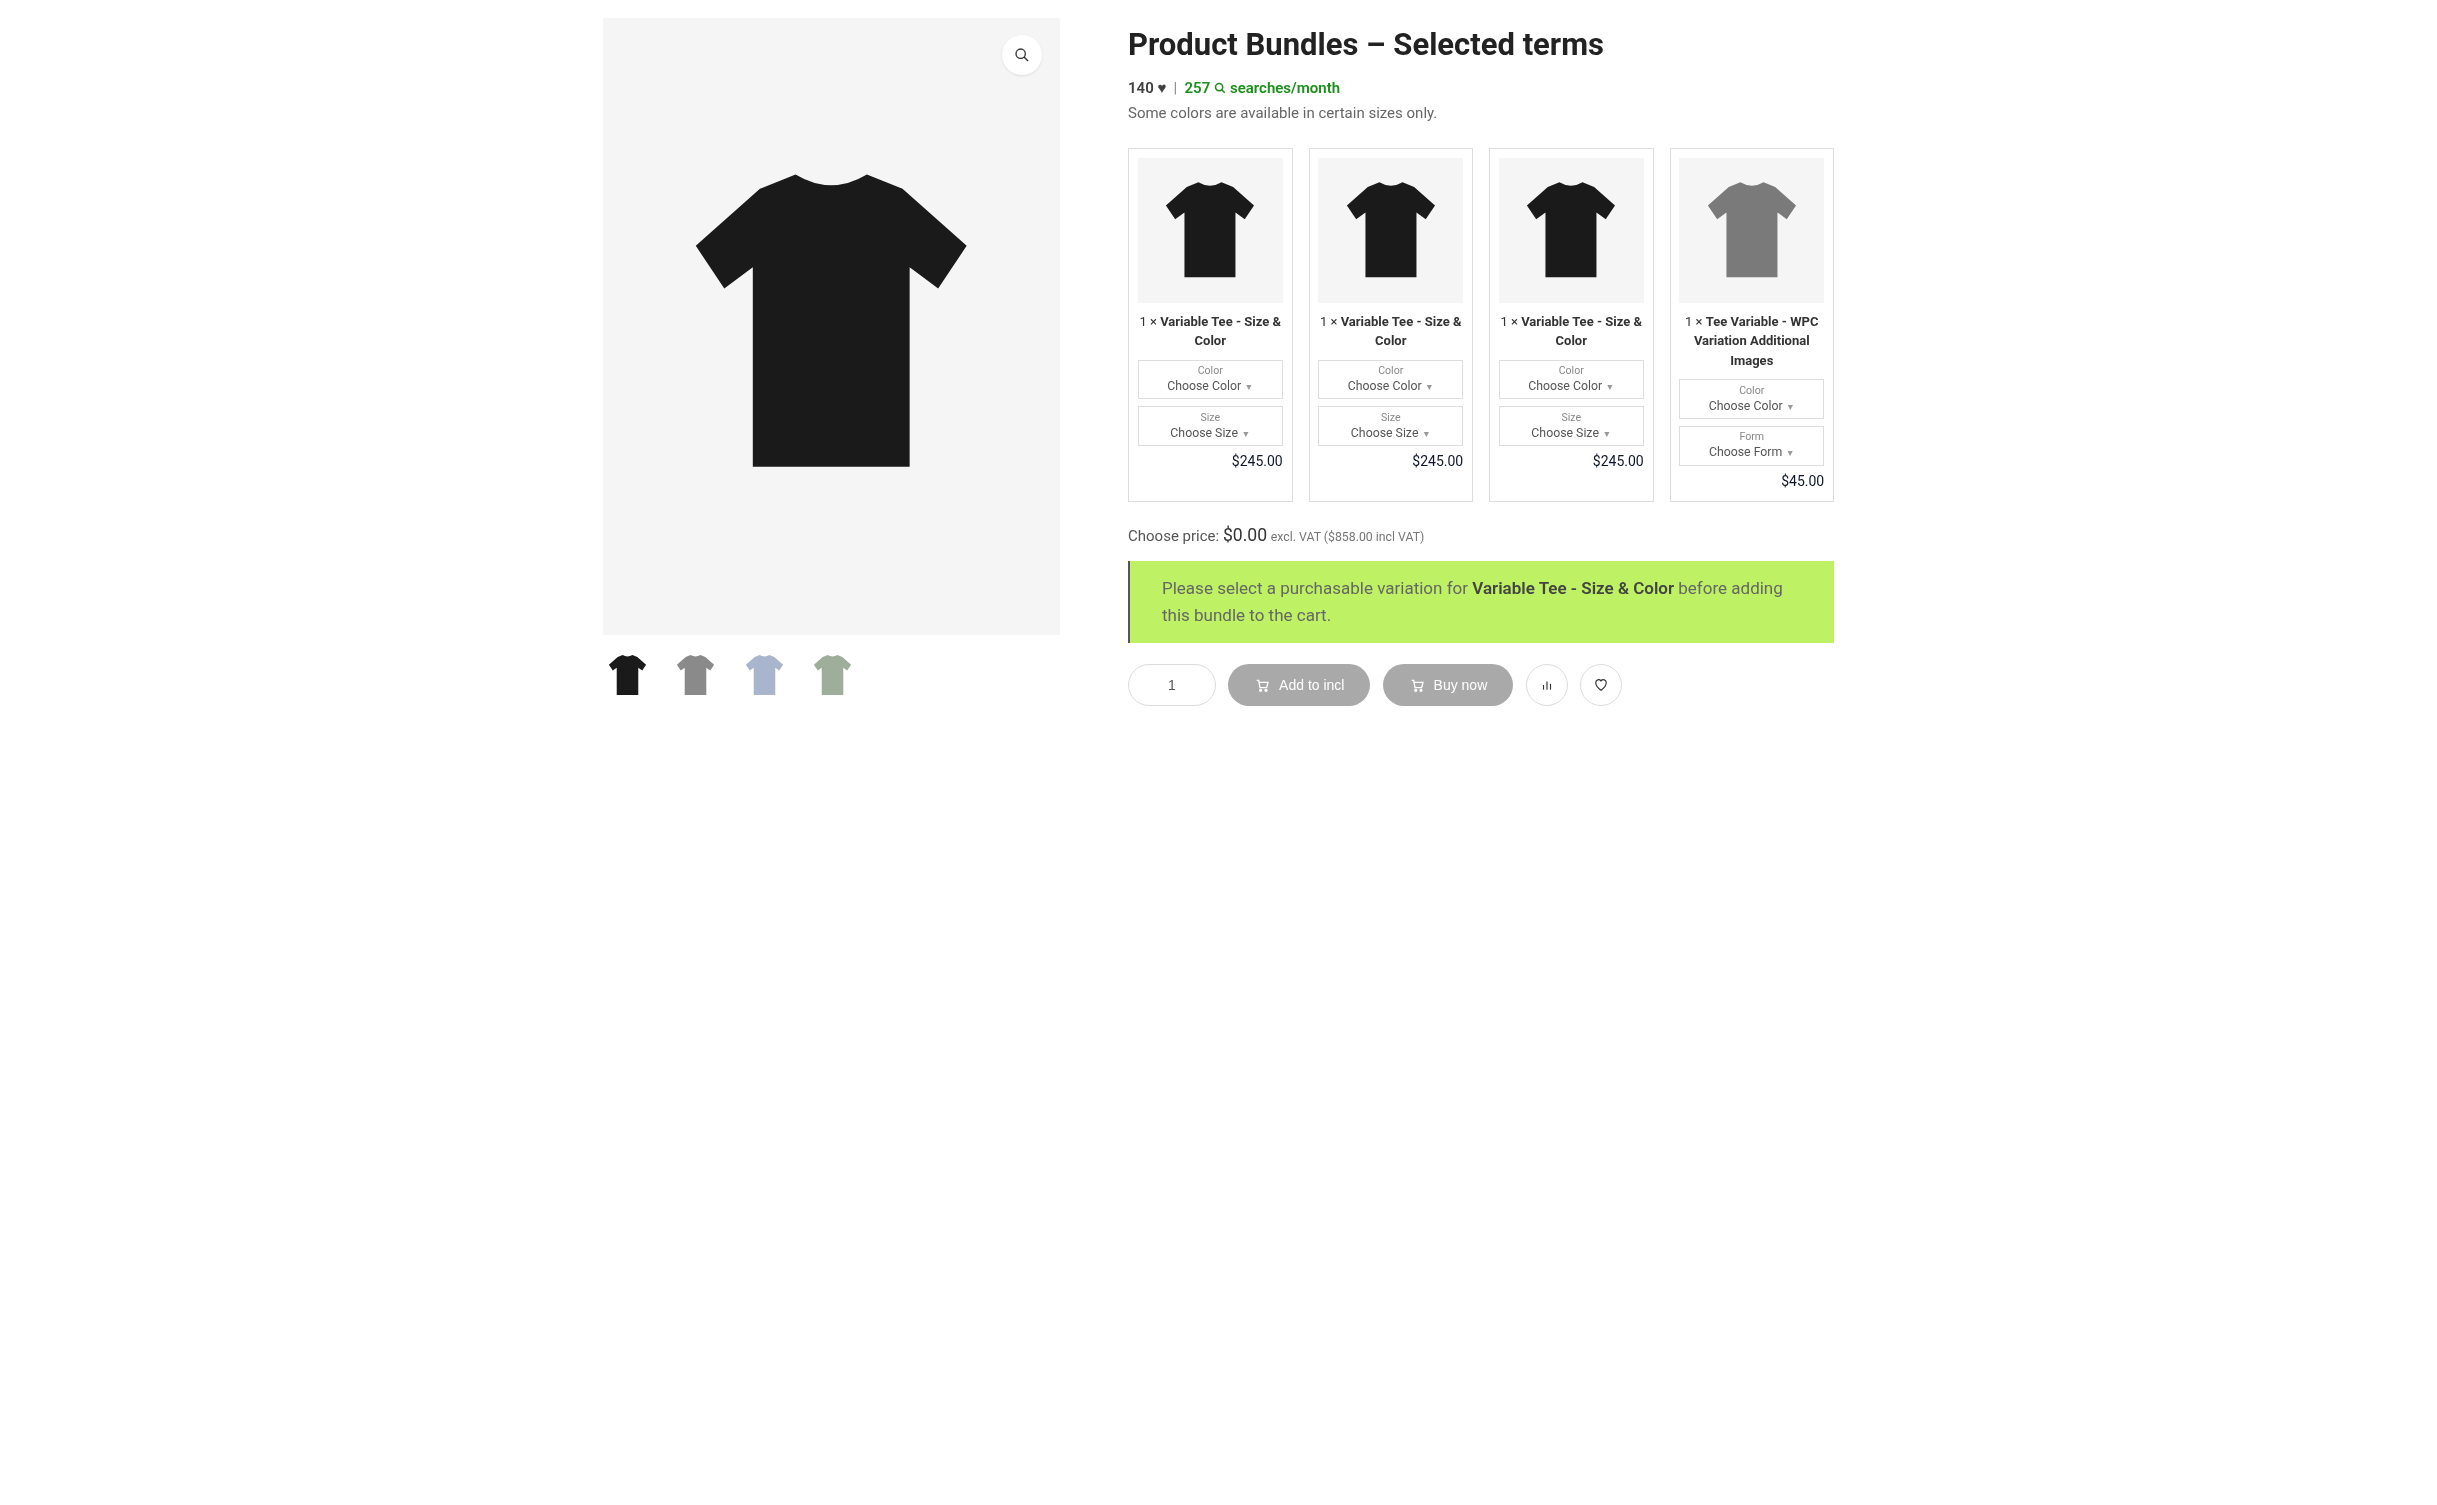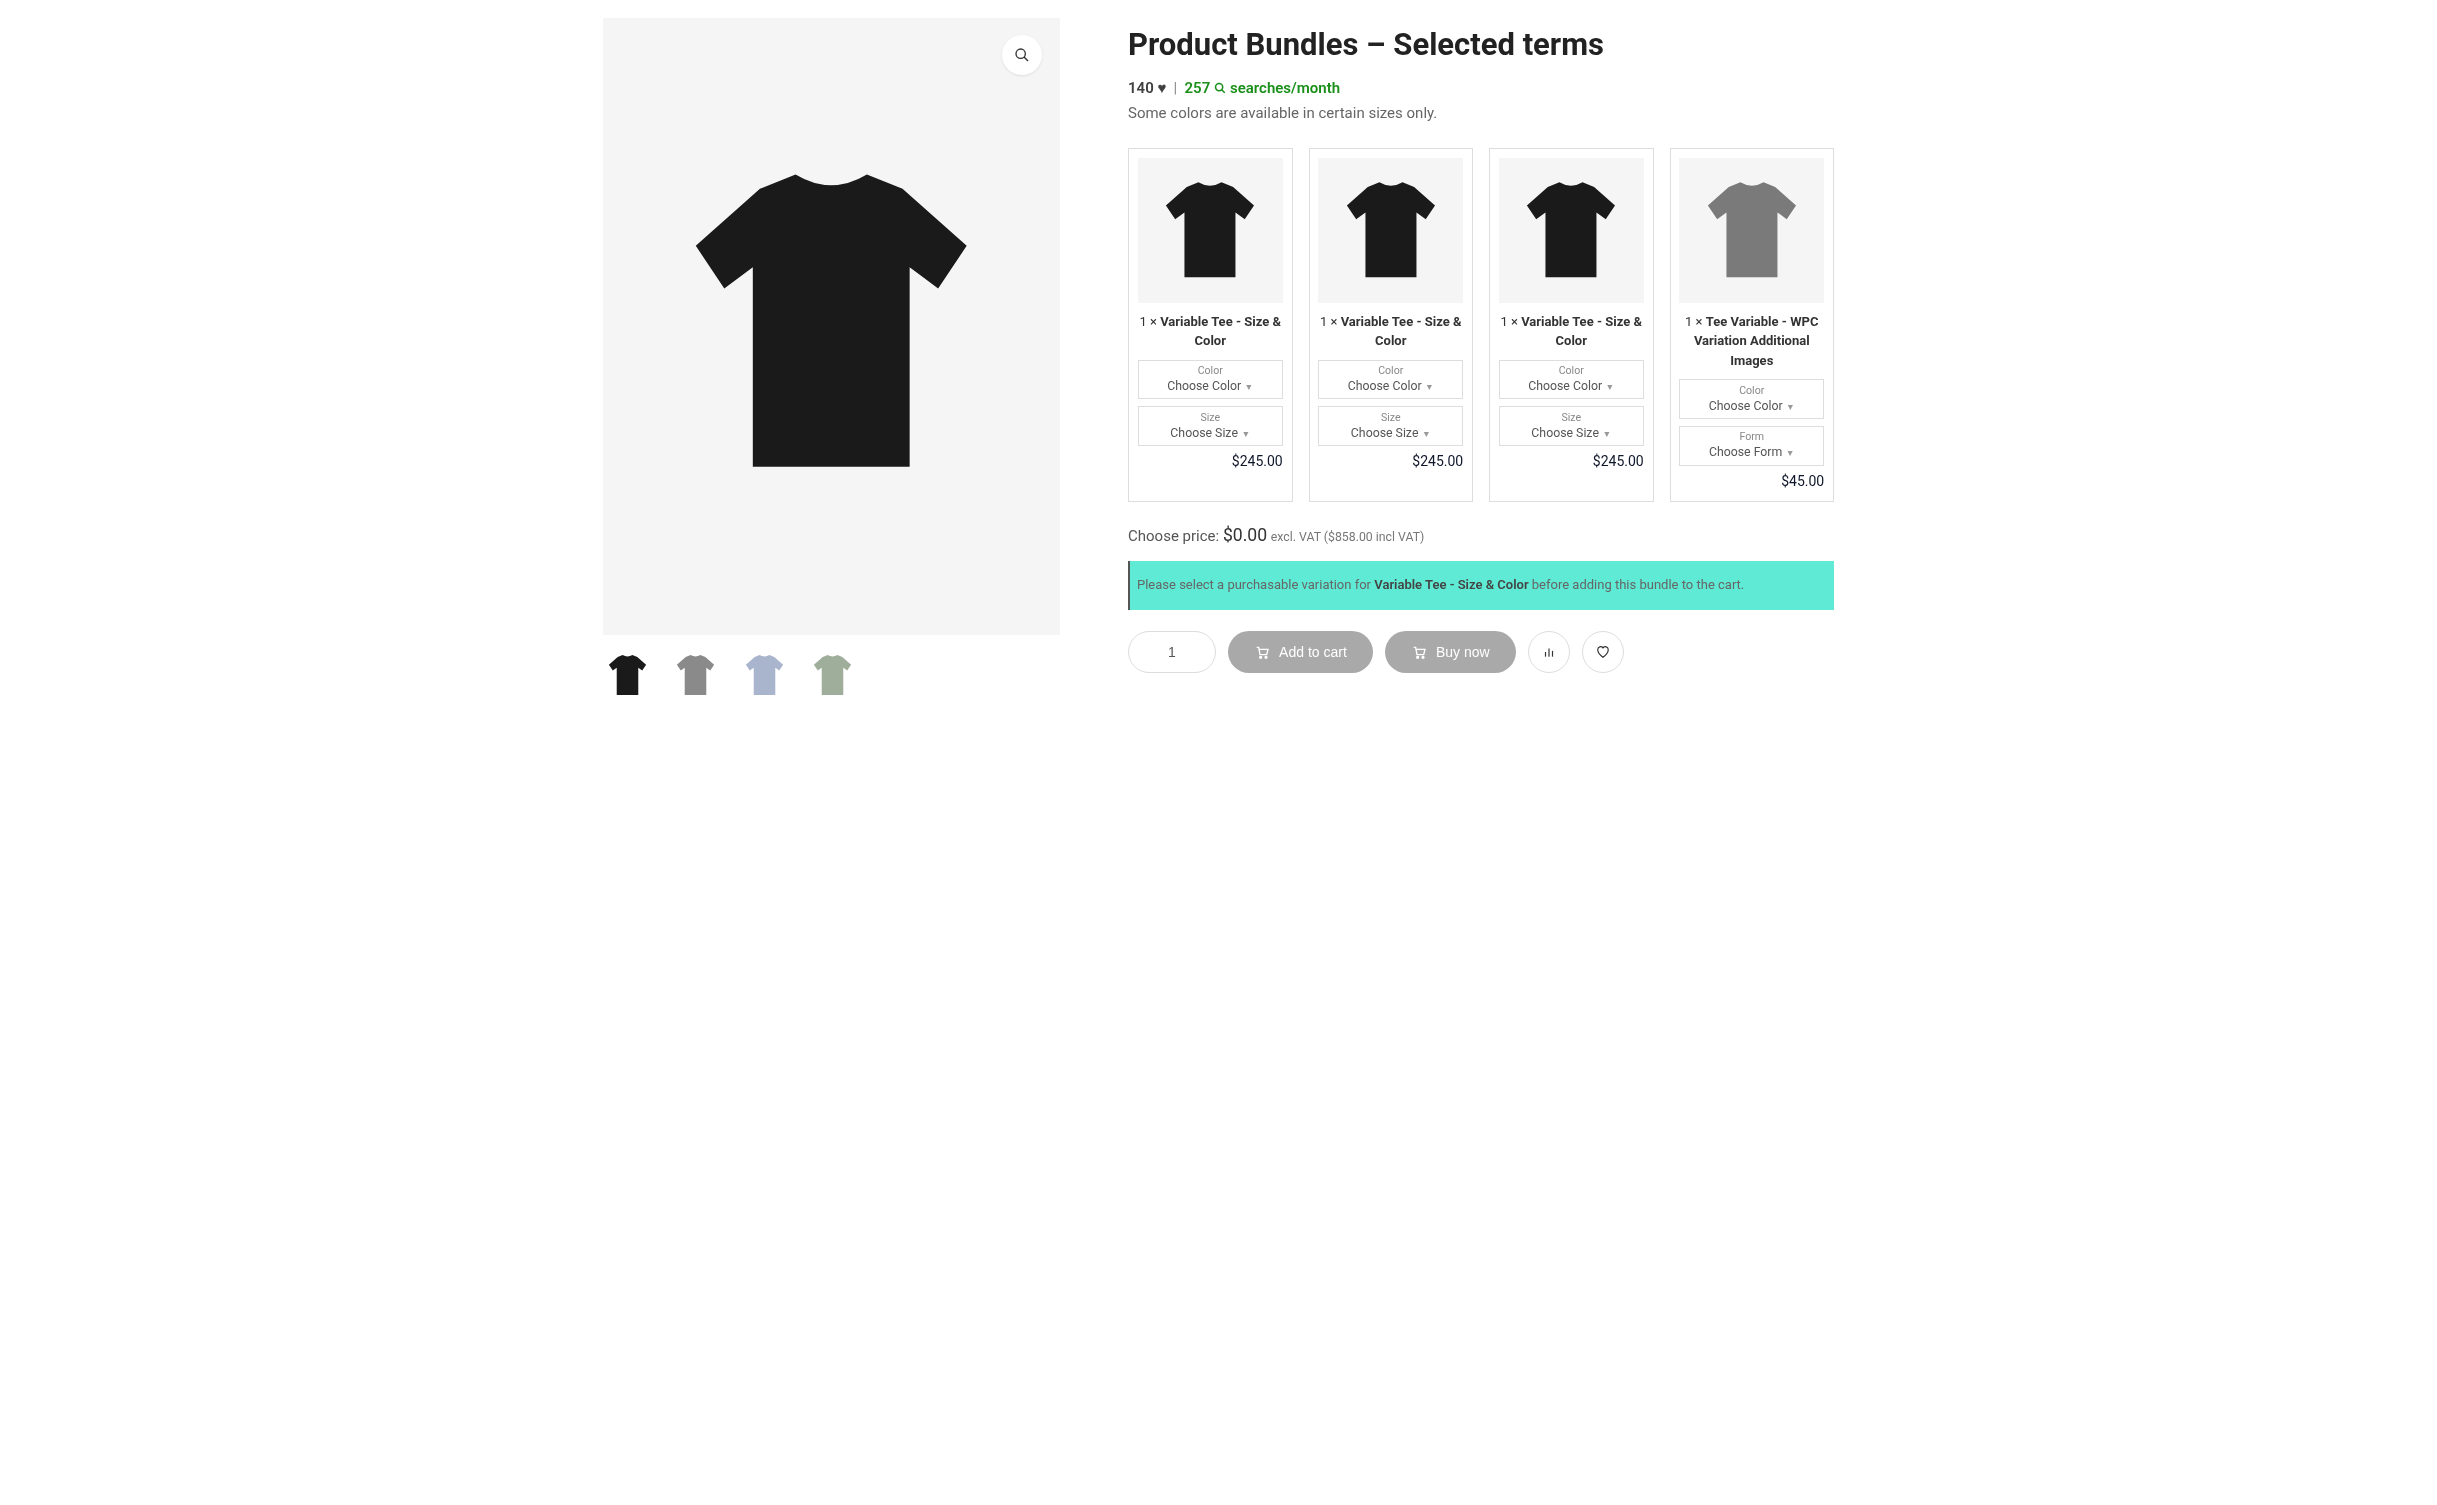--- a/index.html
+++ b/index.html
@@ -94,24 +94,24 @@
   .variation-select .lbl { font-size: 10.6px; color: #888; display: block; }
   .variation-select .val { font-size: 12.3px; color: #555; }
   .variation-select .caret { font-size: 8.8px; color: #999; margin-left: 3.5px; }
   .bundle-price { font-size: 14px; color: #0f172a; margin-top: 3px; text-align: right; }
 
   .bundle-total { font-size: 15px; color: #555; margin-bottom: 16px; }
   .bundle-total .amt { font-size: 17.6px; color: #333; }
   .bundle-total .suffix { font-size: 12.3px; color: #777; }
 
   .notice {
-    background: #5eead4;
+    background: #bef264;
     border-left: 2.6px solid #555;
-    padding: 14px 7px;
-    font-size: 13px;
+    padding: 14px 32px;
+    font-size: 17px;
     color: #666;
     line-height: 1.6;
     margin-bottom: 21px;
   }
   .notice strong { color: #444; font-weight: 600; }
 
   .actions { display: flex; gap: 12.3px; align-items: center; }
   .qty-input {
     width: 88px; height: 42px;
     border: 0.9px solid #ddd;
@@ -308,21 +308,21 @@
     </div>
 
     <div class="actions">
       <input class="qty-input" value="1" style="">
       <button class="btn-pill">
         <svg width="16" height="16" viewBox="0 0 24 24" fill="none" stroke="#fff" stroke-width="2">
           <path d="M4 5h3l2 11h10l2-8H7"></path>
             <circle cx="10" cy="20" r="1.5" fill="#fff"></circle>
             <circle cx="18" cy="20" r="1.5" fill="#fff"></circle>
         </svg>
-        <span>Add to cart</span>
+        <span>Add to incl</span>
       </button>
       <button class="btn-pill">
         <svg width="16" height="16" viewBox="0 0 24 24" fill="none" stroke="#fff" stroke-width="2">
           <path d="M4 5h3l2 11h10l2-8H7"></path>
             <circle cx="10" cy="20" r="1.5" fill="#fff"></circle>
             <circle cx="18" cy="20" r="1.5" fill="#fff"></circle>
         </svg>
         <span>Buy now</span>
       </button>
       <button class="icon-circle">

